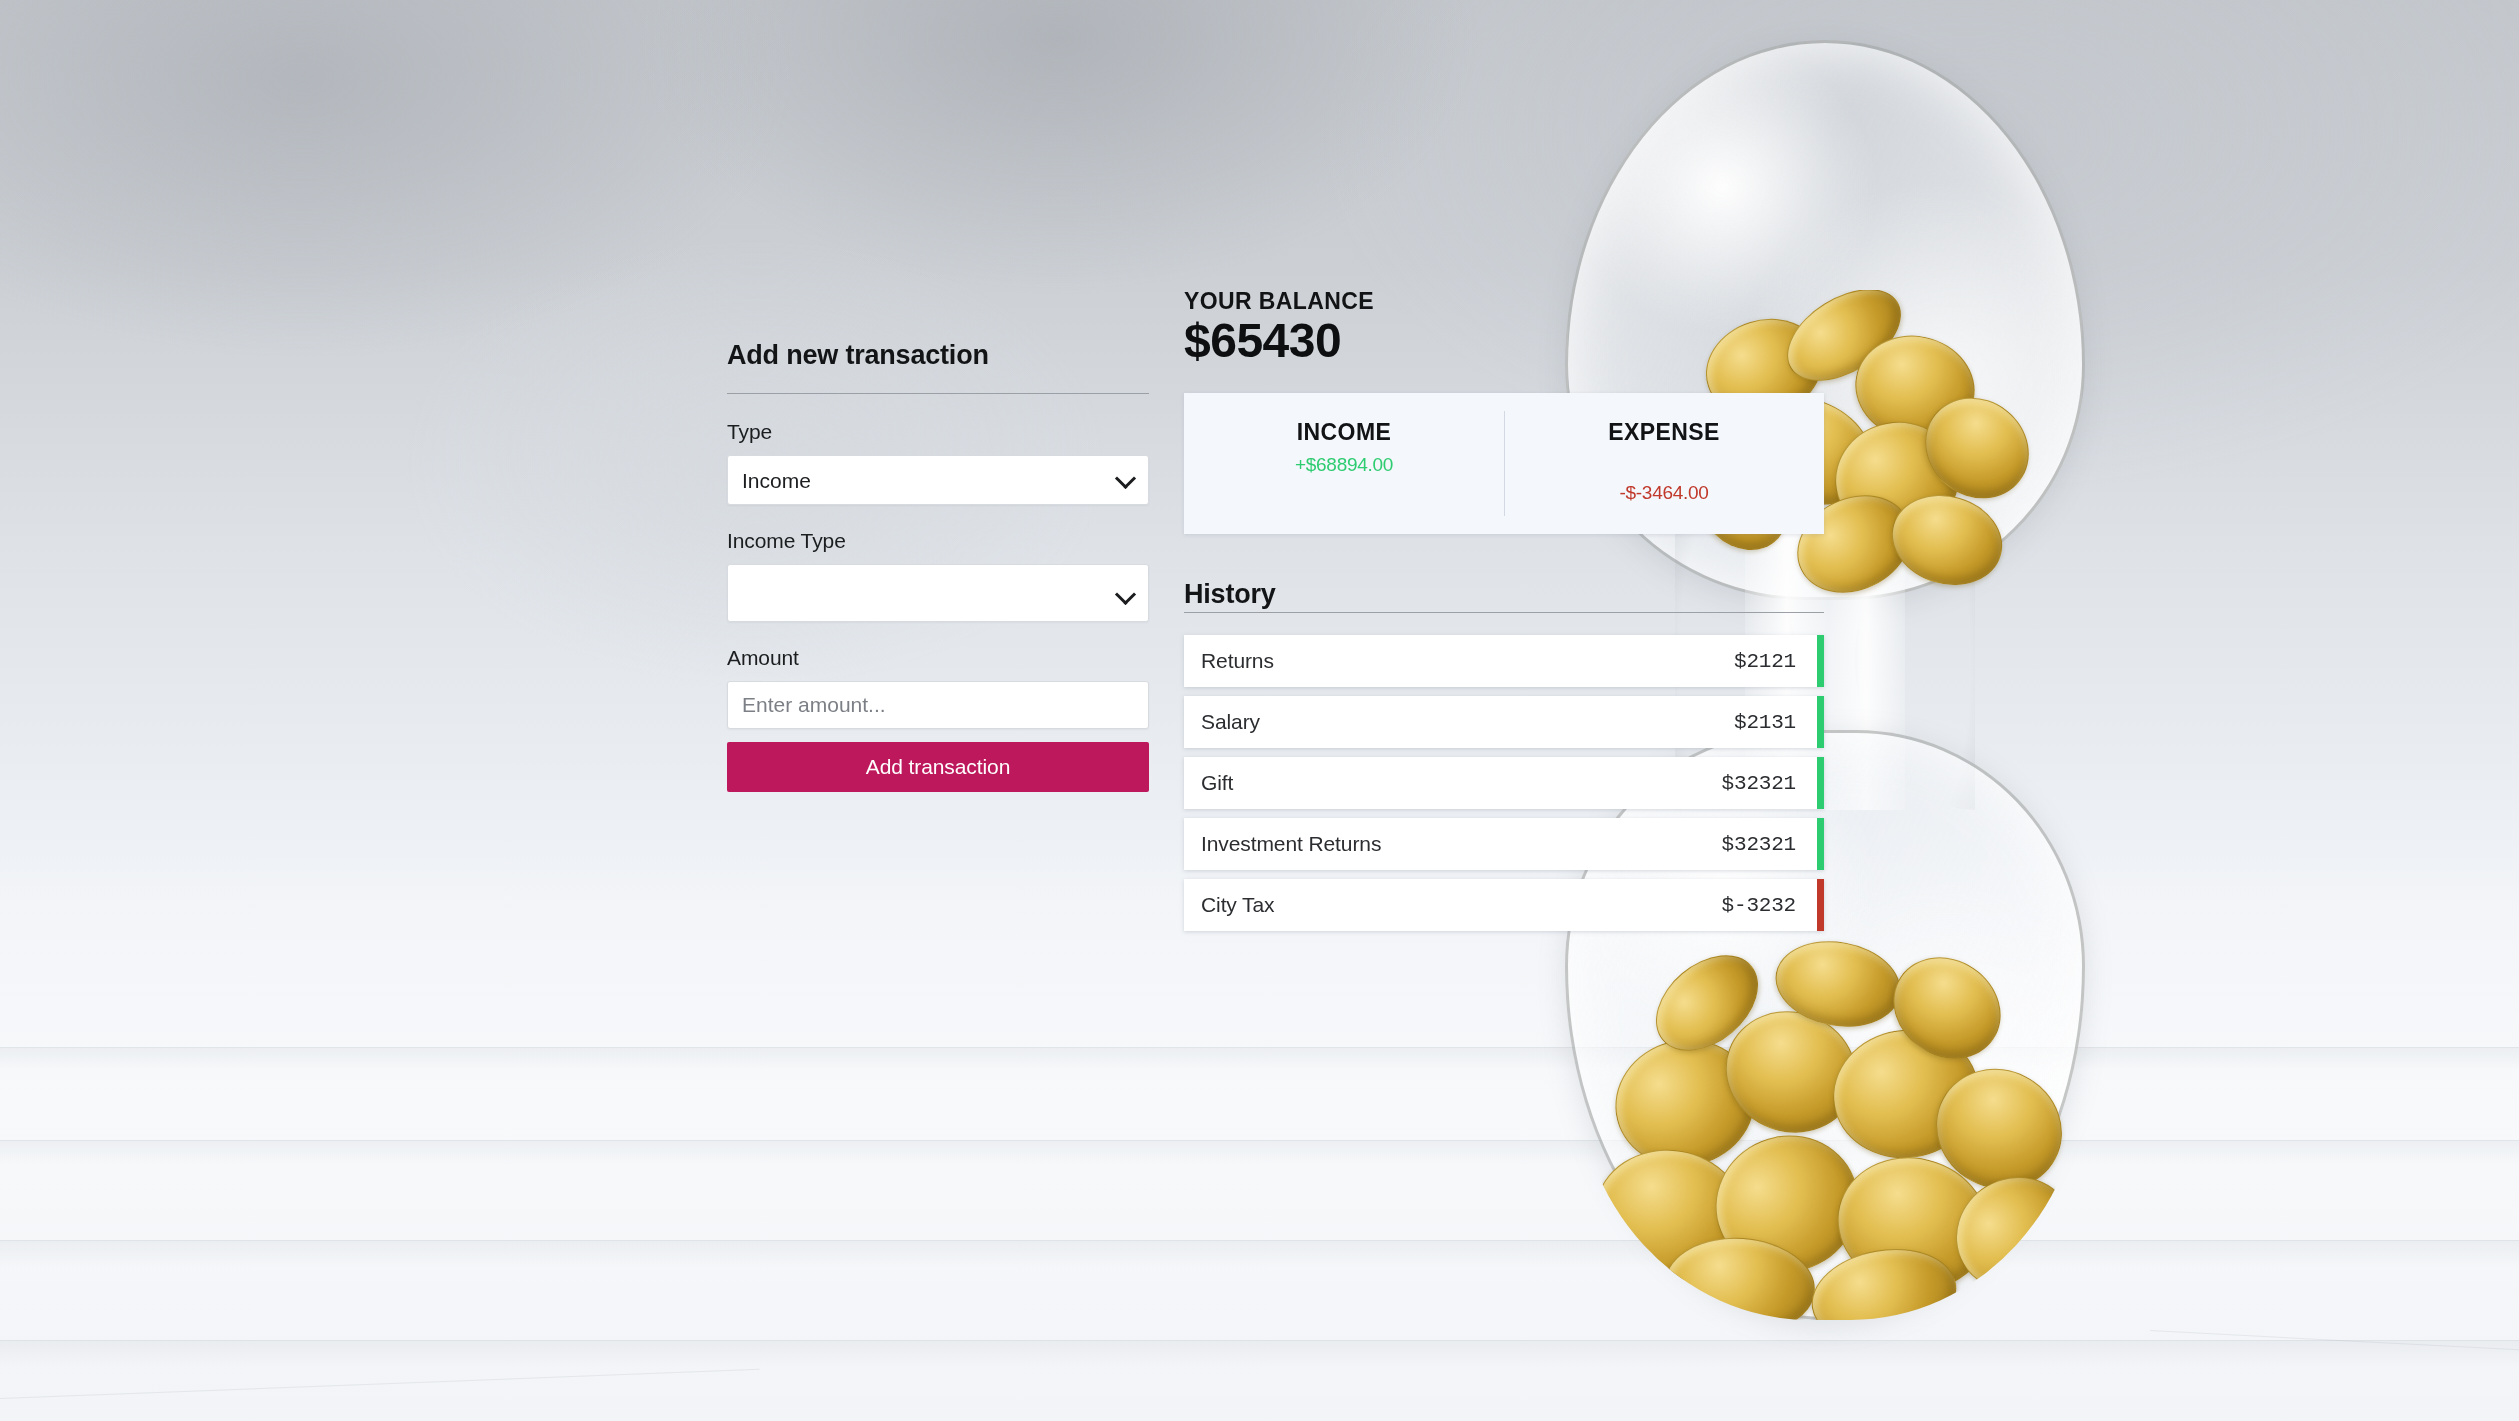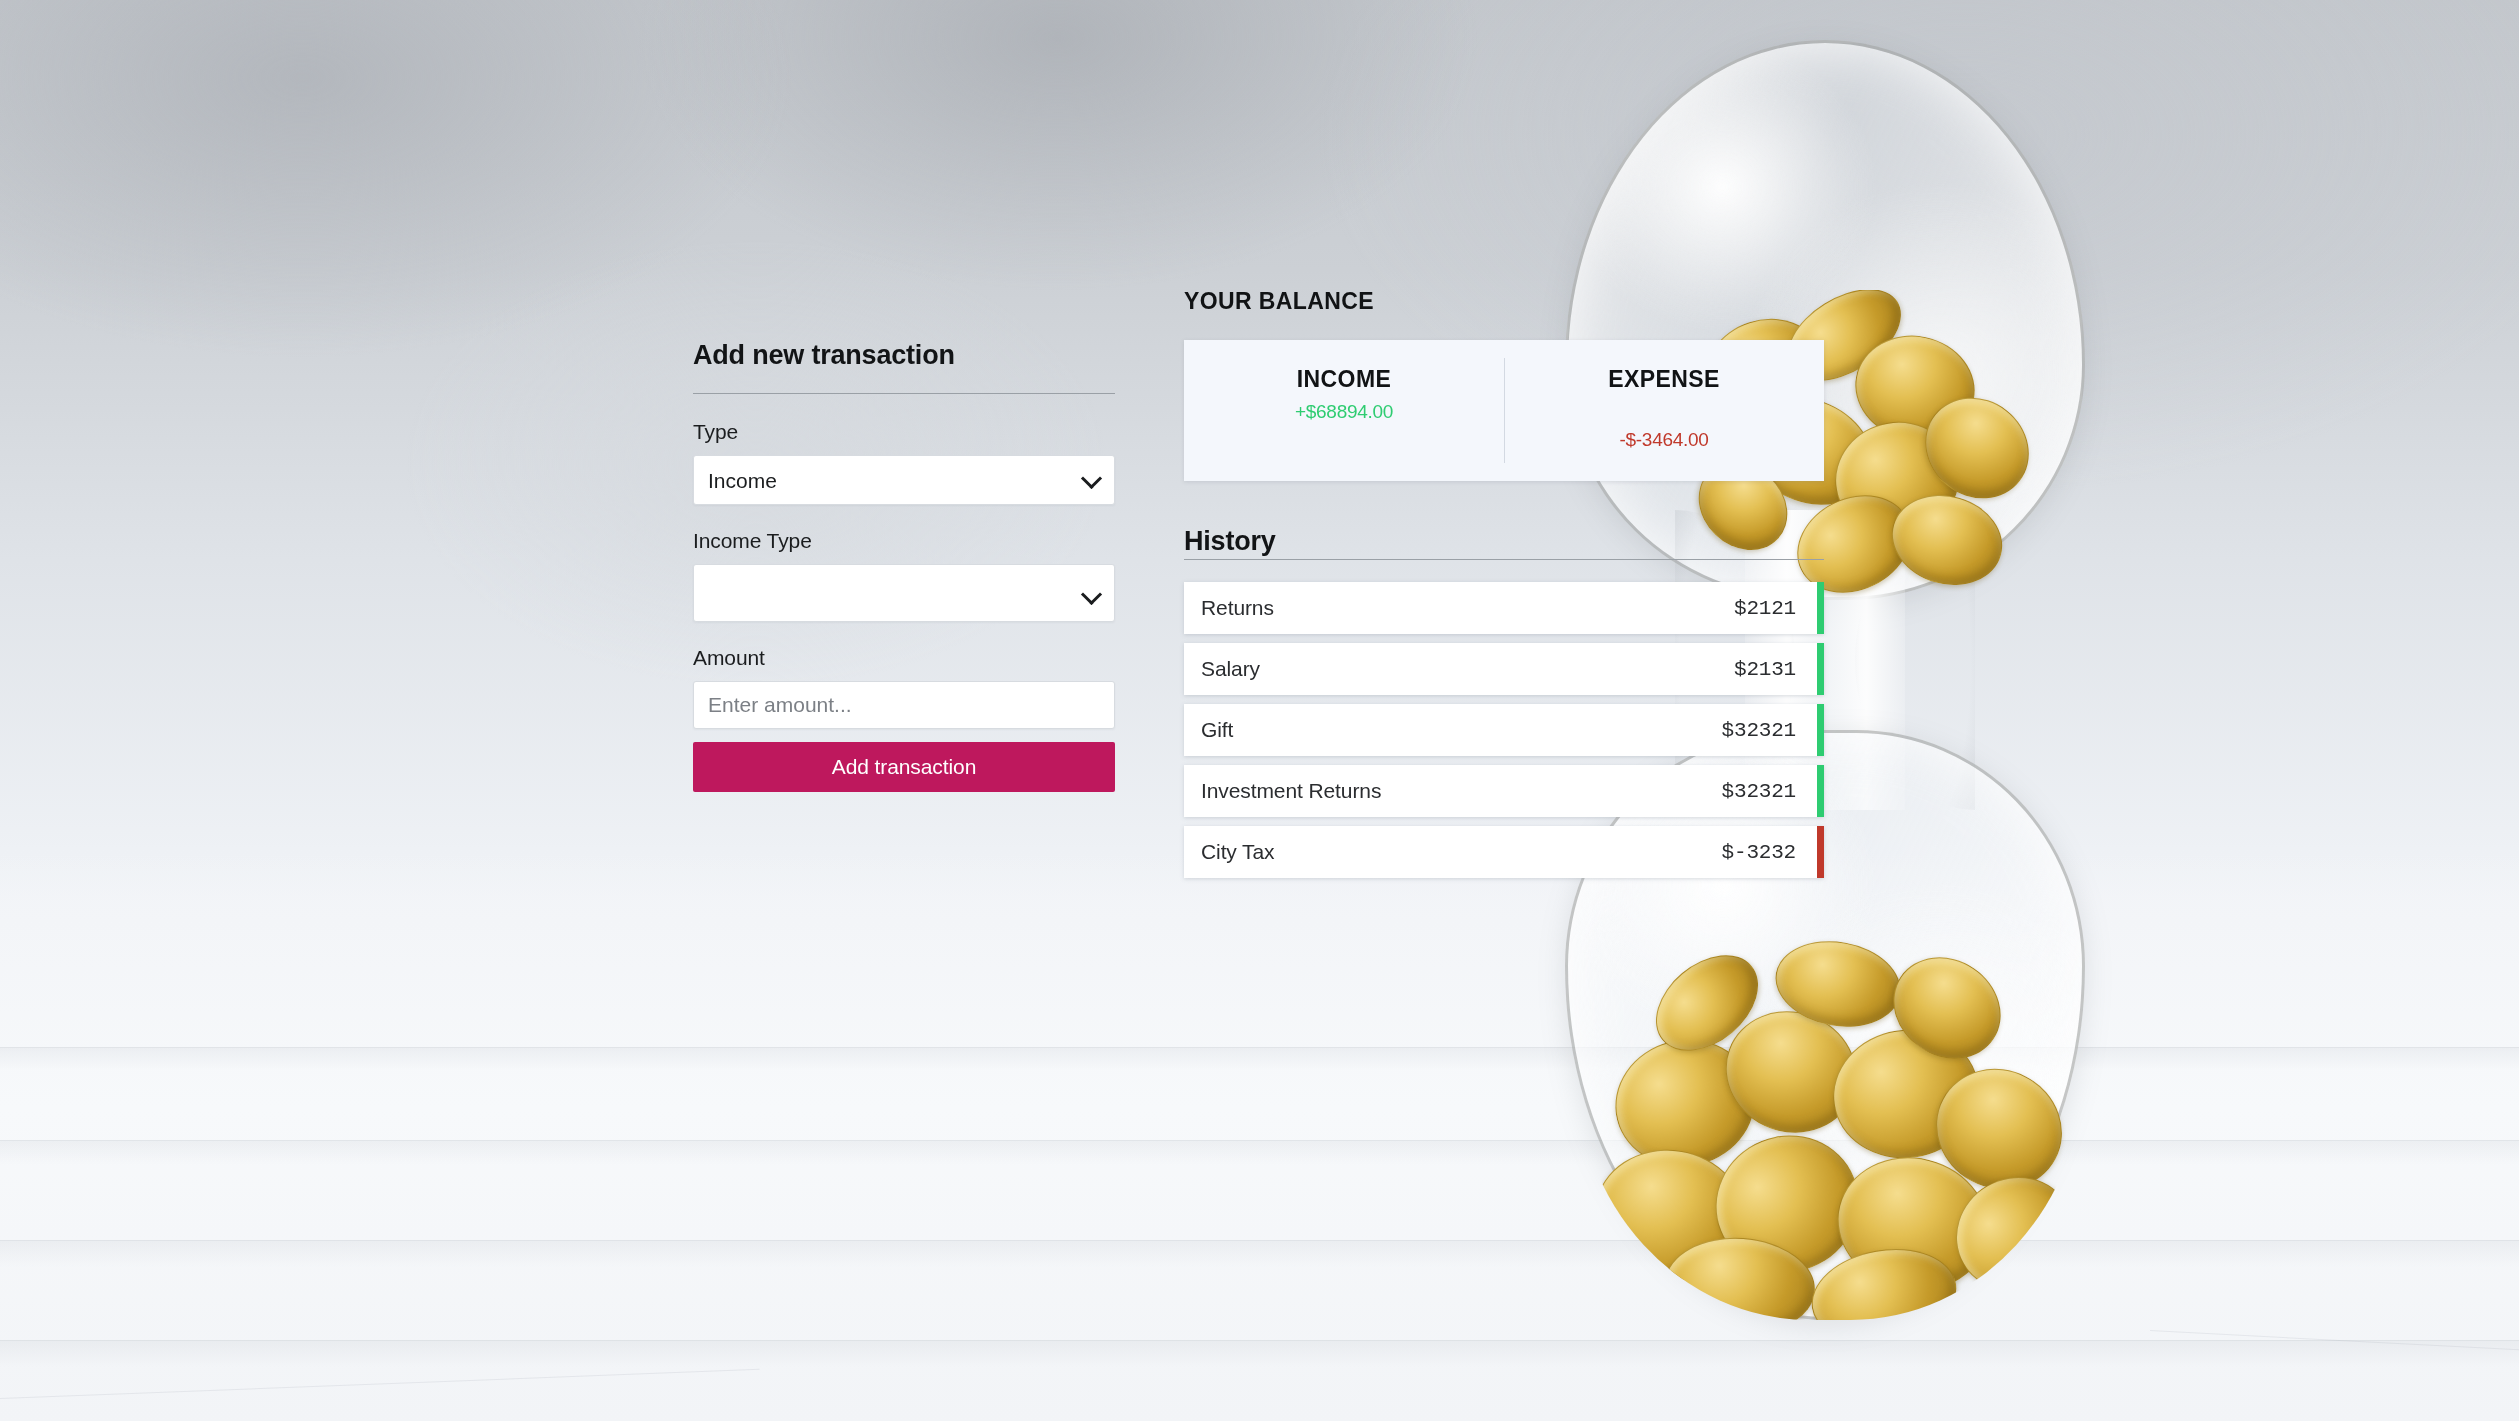--- a/index.html
+++ b/index.html
@@ -157,21 +157,21 @@
     font-size: 38px;
     font-weight: bold;
     color: #111315;
     letter-spacing: -0.3px;
     white-space: nowrap;
   }
 
   
   .form-col {
     position: absolute;
-    left: 693px;
+    left: 727px;
     top: 340px;
     width: 422px;
   }
   .form-heading {
     font-size: 27px;
     font-weight: bold;
     color: #121416;
     padding-bottom: 22px;
     border-bottom: 1px solid #9aa0a6;
     margin-bottom: 26px;
@@ -397,20 +397,21 @@
 
       <label class="field-label">Amount</label>
       <input class="form-input" type="text" id="amount-input" placeholder="Enter amount..." style="">
 
       <button class="btn-add">Add transaction</button>
     </section>
 
     <section class="right-col">
 
       <div class="bal-label">YOUR BALANCE</div>
+      <div class="bal-amount">$65430</div>
 
       <div class="summary">
         <div class="summary-cell">
           <div class="sum-title">INCOME</div>
           <div class="sum-value plus">+$68894.00</div>
         </div>
         <div class="summary-cell">
           <div class="sum-title">EXPENSE</div>
           <div class="sum-value minus">-$-3464.00</div>
         </div>

